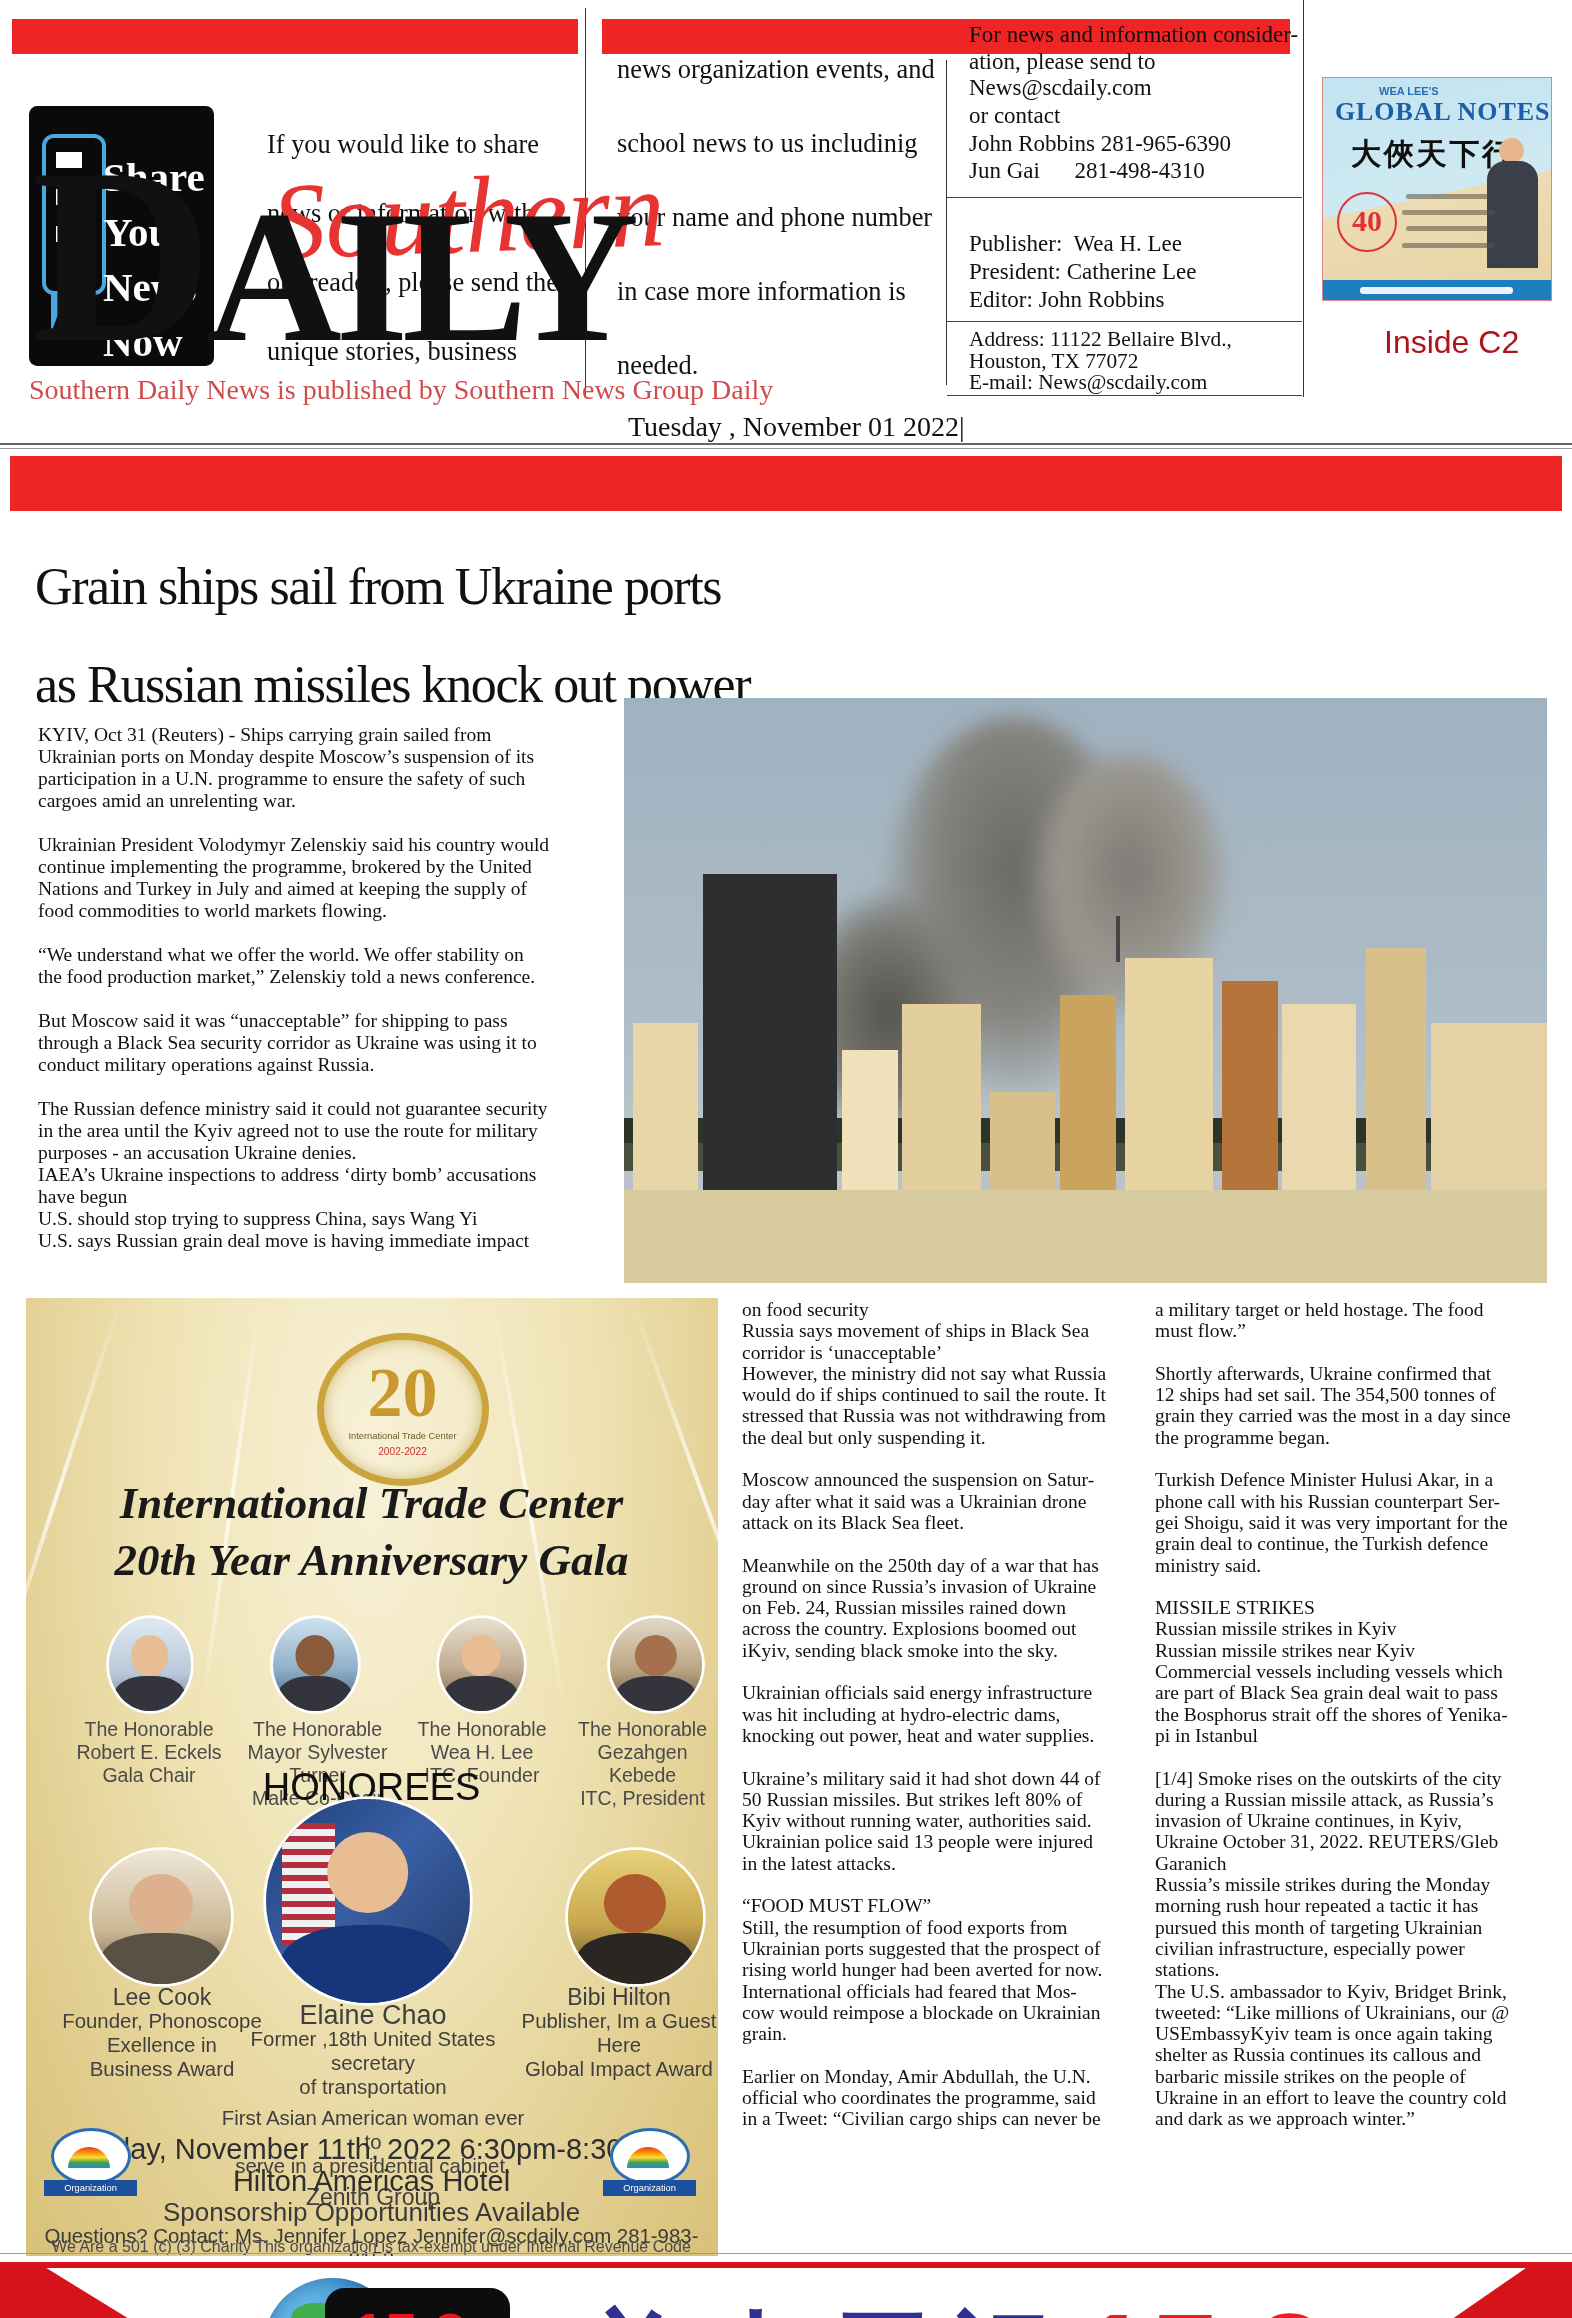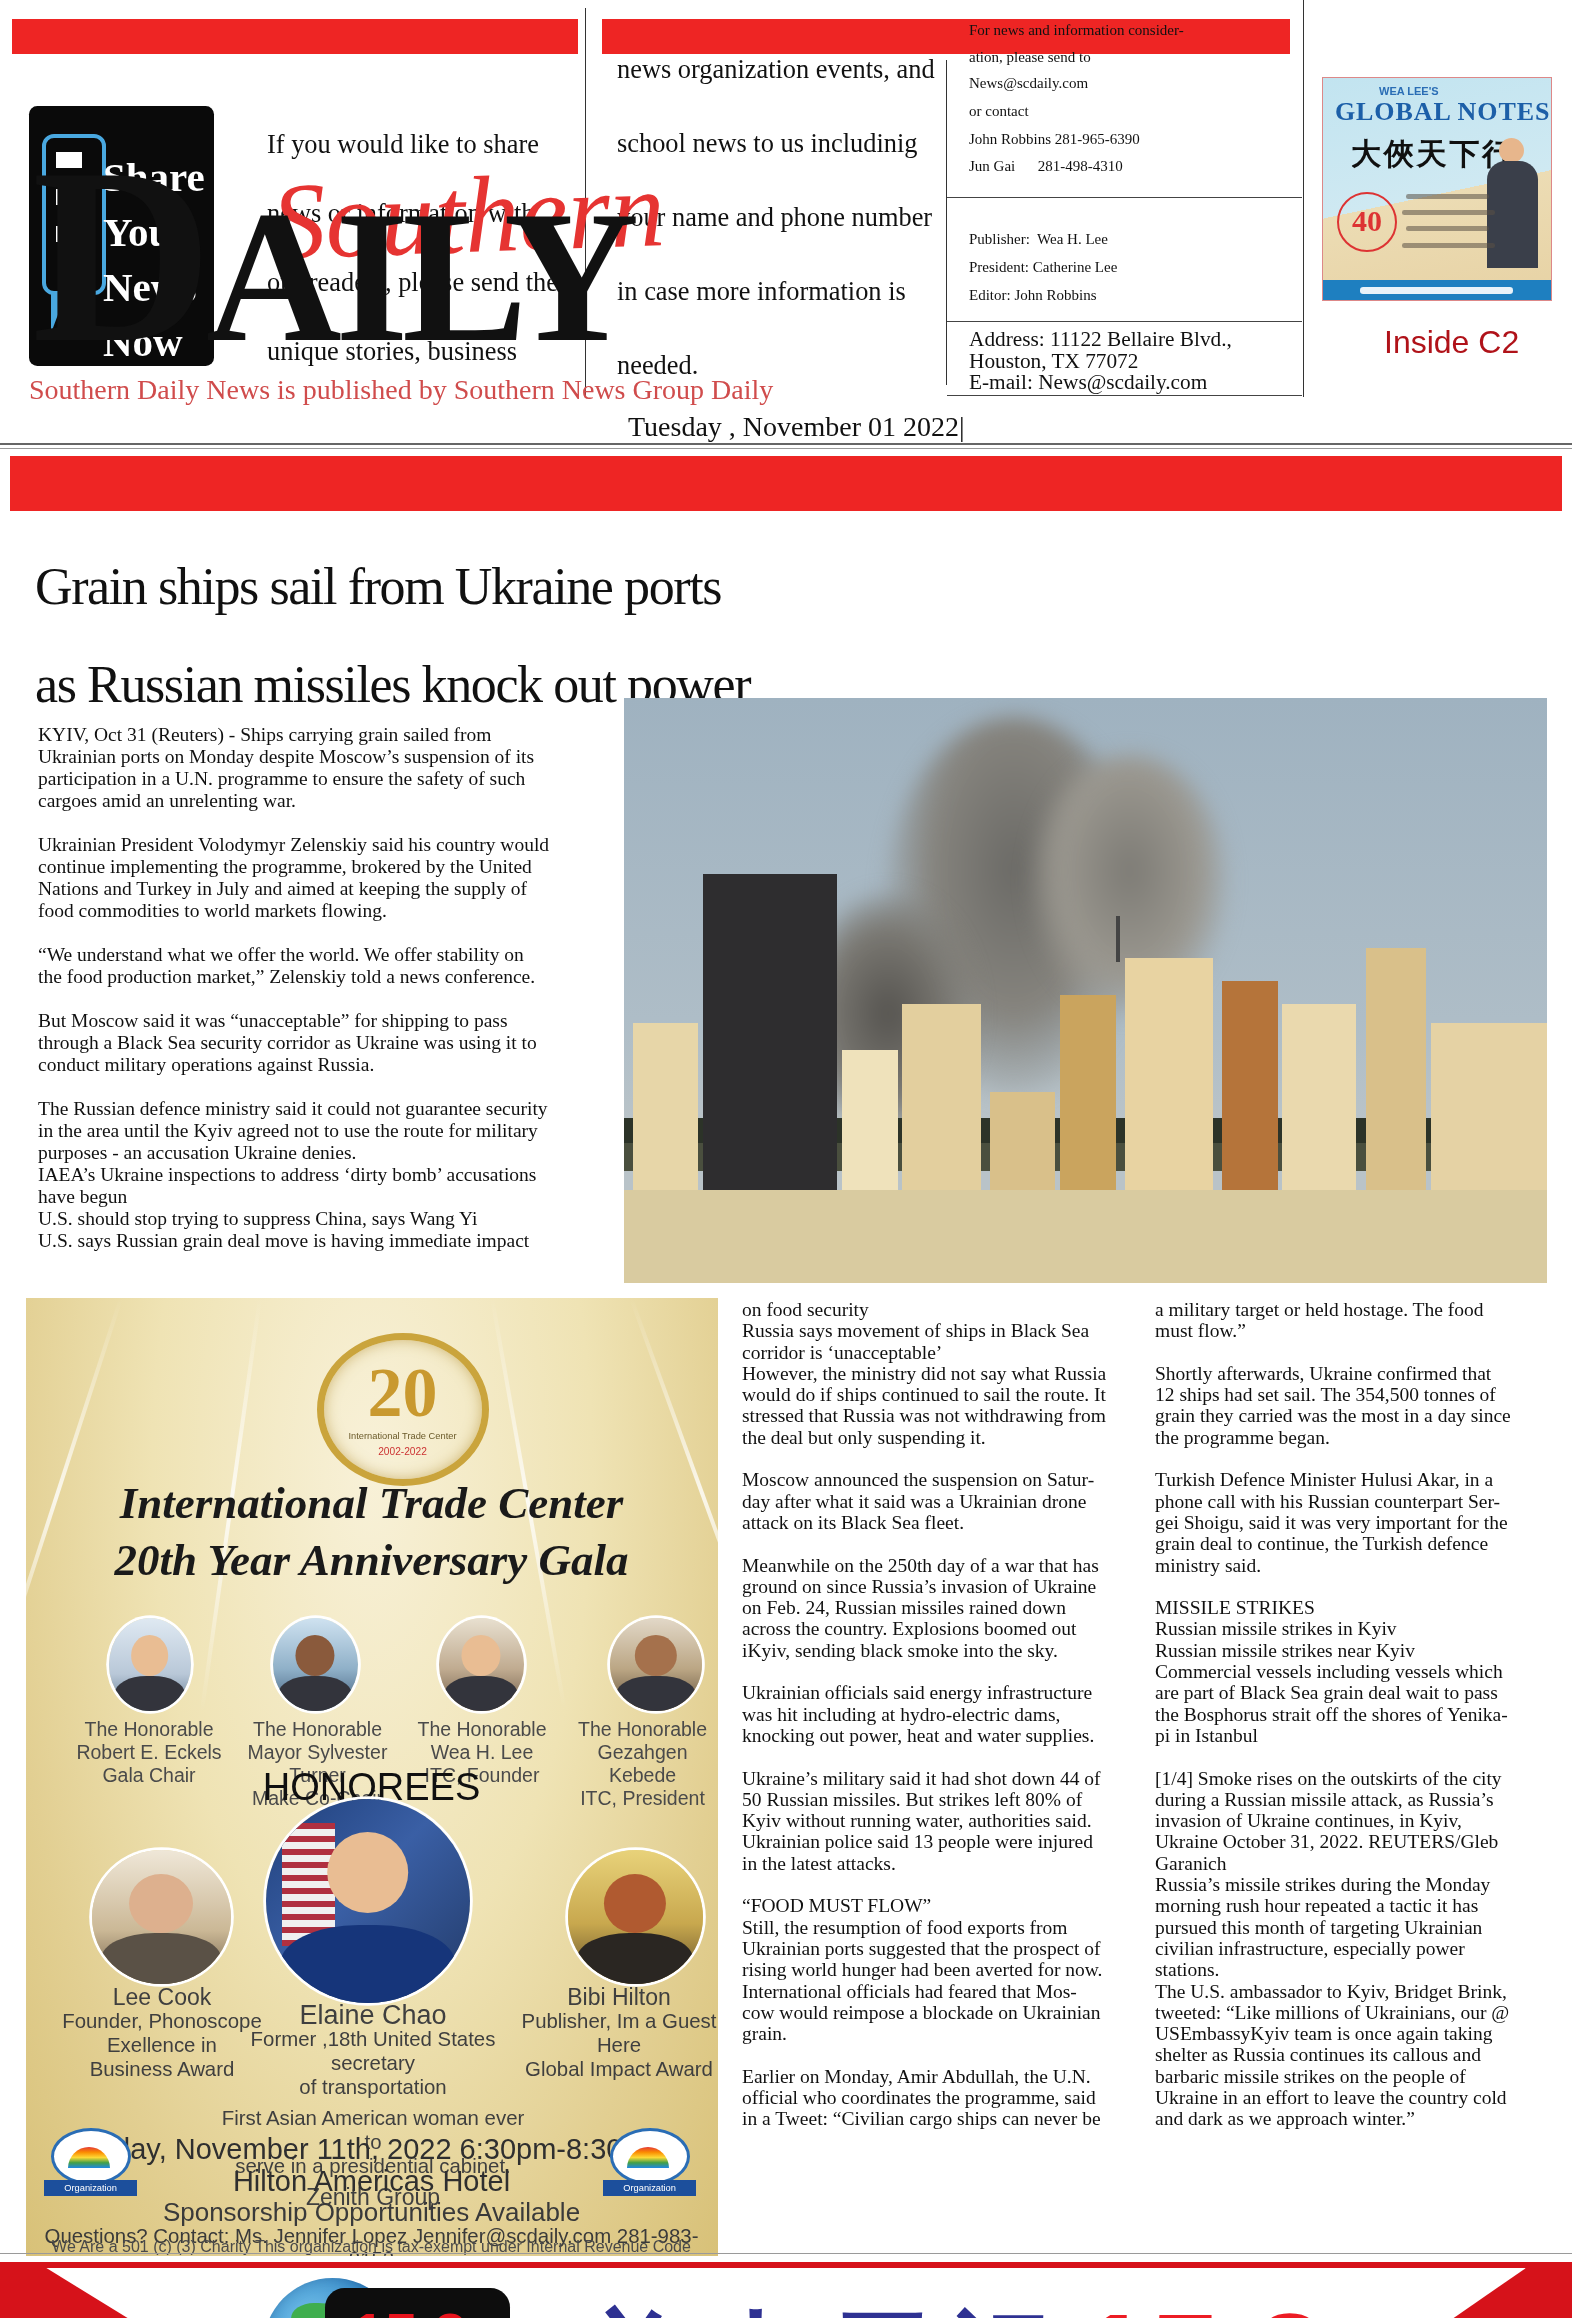--- a/index.html
+++ b/index.html
@@ -13,21 +13,21 @@
   .redbar{background:#ee2524;height:35px;top:19px;}
   .vrule{width:1.4px;background:#333;}
   .hruleC{height:1.4px;background:#444;}
   .sharelogo{left:29px;top:106px;width:185px;height:260px;background:#0a0a0a;border-radius:8.3px;}
   .sharelogo .bubble{position:absolute;left:13px;top:28px;width:56px;height:153px;border:4.6px solid #49a8e0;border-radius:12px;background:#0a0a0a;}
   .sharelogo .bar{position:absolute;left:10.2px;width:26px;height:16px;background:#fff;}
   .sharelogo .tail{position:absolute;left:22px;top:185px;width:0;height:0;border-left:16px solid #49a8e0;border-bottom:42px solid transparent;}
   .sharelogo .txt{position:absolute;left:74px;top:44px;color:#fff;font-weight:bold;font-size:41px;line-height:55px;font-family:"Liberation Serif",serif;}
   .hdrtxt{font-size:26.4px;line-height:69px;}
   .hdrtxtB{font-size:26.4px;line-height:74px;}
-  .cC{font-size:15px;}
+  .cC{font-size:23px;}
   
   .script{color:#e63432;font-style:italic;font-size:109px;transform:rotate(-2deg);}
   .dailyrow{display:flex;align-items:baseline;letter-spacing:-6.5px;font-weight:bold;}
   .slogan{color:#f5a23c;font-size:44px;line-height:58px;text-align:center;}
   .tagline{color:#d04c4c;font-size:28px;}
   .daterule{border-top:2.3px solid #666;border-bottom:1.4px solid #999;height:2.8px;}
   
   .headline{font-size:52px;line-height:98px;letter-spacing:-1.4px;margin-top:20px;}
   
   .art{font-size:19.5px;line-height:22px;}

